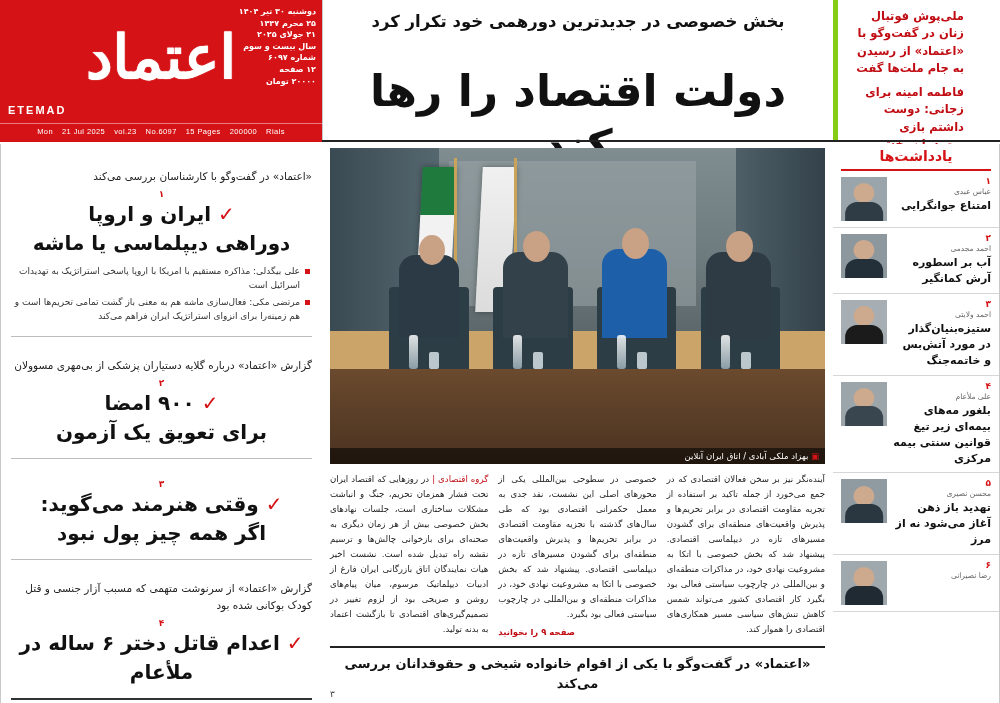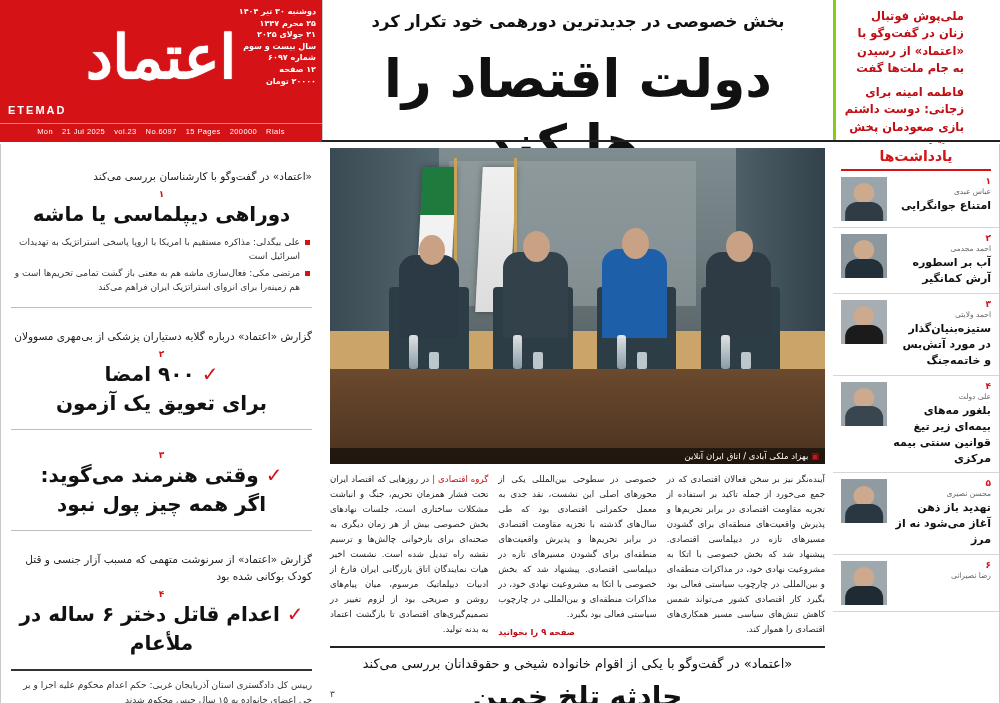--- a/index.html
+++ b/index.html
@@ -46,29 +46,29 @@
   
   .topstrip{
     position:absolute;left:322px;top:0;width:511px;height:140px;
     border-left:1px solid #c9c9c9;box-sizing:border-box;padding:6px 10px 0 10px;
   }
   .kicker{
     text-align:center;font-size:16.5px;font-weight:bold;color:#111;
     line-height:1.5;margin-top:4px;
   }
   .main-title{
-    text-align:center;font-size:52px;font-weight:bold;color:#111;
-    line-height:1.25;margin-top:12px;letter-spacing:-1px;
+    text-align:center;font-size:44px;font-weight:bold;color:#111;
+    line-height:1.25;margin-top:28px;letter-spacing:-1px;
   }
 
   
   .topright{
     position:absolute;left:833px;top:0;width:139px;height:140px;
     box-sizing:border-box;padding:8px 8px 16px 8px;
-    border-left:3px solid #84cc16;
+    border-left:5px solid #84cc16;
     color:#c00c12;text-align:right;direction:rtl;
   }
   .topright p{margin:0 0 7px;font-size:11.5px;font-weight:bold;line-height:1.5;}
   .topright .pgnum{color:#c00c12;font-size:9px;}
 
   
   .rule-top{position:absolute;left:322px;top:140px;width:678px;height:2px;background:#222;}
   .rule-top2{position:absolute;left:0;top:140px;width:322px;height:2px;background:#d51317;}
 
   
@@ -130,21 +130,21 @@
   .center-body{
     display:flex;gap:10px;margin-top:8px;direction:rtl;
   }
   .center-body .col{
     flex:1;font-size:8.6px;line-height:1.75;color:#222;text-align:justify;
   }
   .center-body .col .tag{color:#c00c12;font-weight:normal;}
   .center-body .col .more{color:#c00c12;font-weight:bold;display:block;text-align:left;margin-top:3px;font-size:8.5px;}
   .center-rule{height:2px;background:#222;margin:6px 0 0;}
   .bottomblock{margin-top:6px;direction:rtl;text-align:center;}
-  .bottomblock .sub{font-size:13px;font-weight:normal;color:#111;line-height:1.5;}
+  .bottomblock .sub{font-size:13px;font-weight:bold;color:#111;line-height:1.5;}
   .bottomblock h2{margin:6px 0 6px;font-size:28px;font-weight:bold;color:#111;}
   .pagemark{position:absolute;left:8px;bottom:4px;font-size:9px;color:#333;}
 
   
   .rightcol{
     position:absolute;left:833px;top:144px;width:167px;height:559px;
     box-sizing:border-box;border-right:1px solid #c9c9c9;
     direction:rtl;text-align:right;padding:0;background:#fff;
   }
   .sb-head{
@@ -205,20 +205,21 @@
     <p>فاطمه امینه برای زجانی: دوست داشتم بازی صعودمان پخش می‌شد</p>
     <div class="pgnum">۵</div>
   </div>
   <div class="rule-top"></div>
 
   <div class="leftcol">
 
     <div class="teaser">
       <p class="lead">«اعتماد» در گفت‌وگو با کارشناسان بررسی می‌کند</p>
       <div class="num">۱</div>
+      <h3><span class="chk">✓</span> <span>ایران و اروپا</span></h3>
       <h3>دوراهی دیپلماسی یا ماشه</h3>
       <ul class="bullets">
         <li>علی بیگدلی: مذاکره مستقیم با امریکا با اروپا پاسخی استراتژیک به تهدیدات اسرائیل است</li>
         <li>مرتضی مکی: فعال‌سازی ماشه هم به معنی باز گشت تمامی تحریم‌ها است و هم زمینه‌را برای انزوای استراتژیک ایران فراهم می‌کند</li>
       </ul>
     </div>
     <div class="hrline"></div>
 
     <div class="teaser">
       <p class="lead">گزارش «اعتماد» درباره گلایه دستیاران پزشکی از بی‌مهری مسوولان</p>
@@ -351,21 +352,21 @@
       <div class="sb-photo">
           <div class="bg" style="background:#a6aeb3"></div>
           <div class="hd"></div>
           <div class="bd" style="background:#1b1b1b"></div>
         </div>
     </div>
 
     <div class="sb-item">
       <div class="sb-text">
         <div class="sb-num">۴</div>
-        <div class="sb-author">علی دولت</div>
+        <div class="sb-author">علی ملأعام</div>
         <div class="sb-title">بلغور مه‌های بیمه‌ای زیر تیغ قوانین سنتی بیمه مرکزی</div>
       </div>
       <div class="sb-photo">
           <div class="bg" style="background:#9ba5aa"></div>
           <div class="hd"></div>
           <div class="bd" style="background:#3a464f"></div>
         </div>
     </div>
 
     <div class="sb-item">

